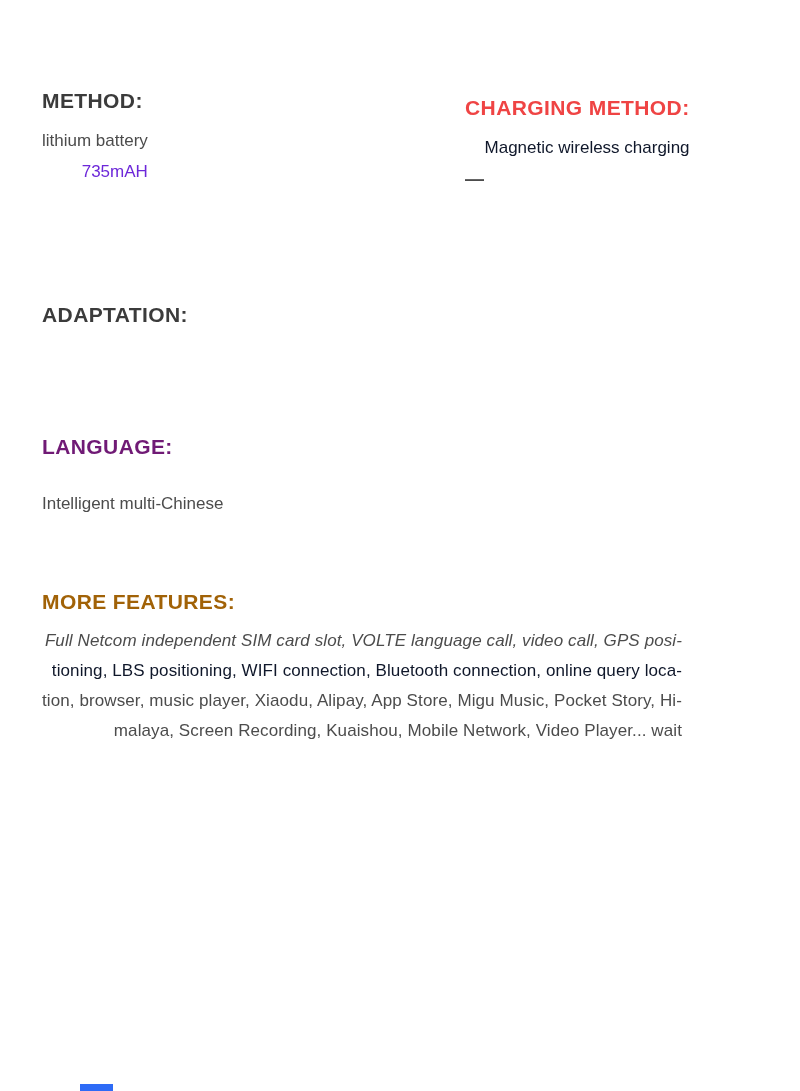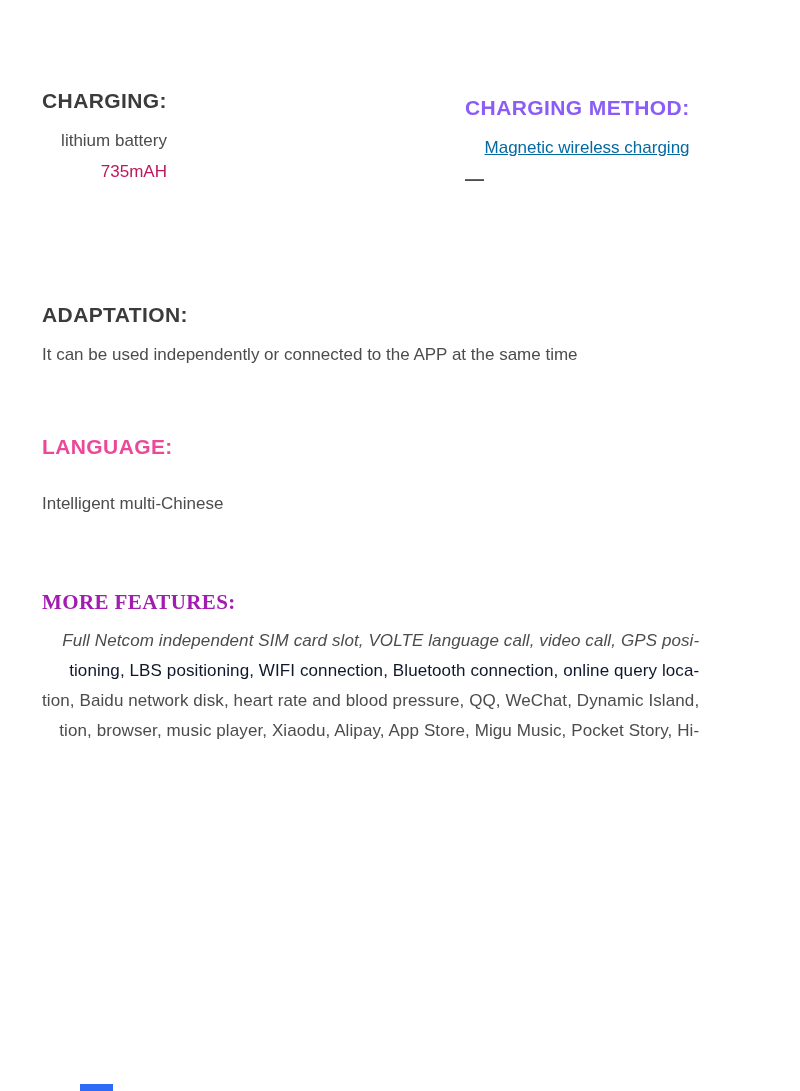--- a/index.html
+++ b/index.html
@@ -50,44 +50,43 @@
     width: 33px;
     height: 7px;
   }
 </style>
 </head>
 <body>
 
 <div class="page" style="background: rgb(255, 255, 255);">
 
   <section class="sec sec-battery">
-    <h2 style="color: rgb(59, 59, 59);">CHARGING:</h2>
+    <h2 style="color: rgb(59, 59, 59);">METHOD:</h2>
     <div class="body-line" style="color: rgb(76, 76, 76);">lithium battery</div>
-    <div class="body-line" style="color: #be185d;">735mAH</div>
+    <div class="body-line" style="color: #6d28d9;">735mAH</div>
   </section>
 
   <section class="sec sec-charging">
-    <h2 style="color: #8b5cf6;">CHARGING METHOD:</h2>
-    <div class="body-line" style="color: #0369a1; text-decoration: underline;">Magnetic wireless charging</div>
+    <h2 style="color: #ef4444;">CHARGING METHOD:</h2>
+    <div class="body-line" style="color: #0f172a;">Magnetic wireless charging</div>
     <div class="dash-line" style="color: rgb(76, 76, 76);">—</div>
   </section>
 
   <section class="sec sec-adaptation">
     <h2 style="color: rgb(59, 59, 59);">ADAPTATION:</h2>
-    <div class="body-line" style="color: rgb(76, 76, 76);">It can be used independently or connected to the APP at the same time</div>
   </section>
 
   <section class="sec sec-language">
-    <h2 style="color: #ec4899;">LANGUAGE:</h2>
+    <h2 style="color: #701a75;">LANGUAGE:</h2>
     <div class="body-line" style="color: rgb(76, 76, 76); margin-top: 28px;">Intelligent multi-Chinese</div>
   </section>
 
   <section class="sec sec-features features">
-    <h2 style="color: #a21caf; font-family: Liberation Serif, serif;">MORE FEATURES:</h2>
+    <h2 style="color: #a16207;">MORE FEATURES:</h2>
     <div class="body-line" style="color: rgb(76, 76, 76); font-style: italic;">Full Netcom independent SIM card slot, VOLTE language call, video call, GPS posi-</div>
     <div class="body-line" style="color: #0f172a;">tioning, LBS positioning, WIFI connection, Bluetooth connection, online query loca-</div>
-    <div class="body-line" style="color: rgb(76, 76, 76);">tion, Baidu network disk, heart rate and blood pressure, QQ, WeChat, Dynamic Island,</div>
     <div class="body-line" style="color: rgb(76, 76, 76);">tion, browser, music player, Xiaodu, Alipay, App Store, Migu Music, Pocket Story, Hi-</div>
+    <div class="body-line" style="color: rgb(76, 76, 76);">malaya, Screen Recording, Kuaishou, Mobile Network, Video Player... wait</div>
   </section>
 
   <div class="accent-bar" style="background: rgb(46, 107, 246);"></div>
 
 </div>
 
 </body></html>

